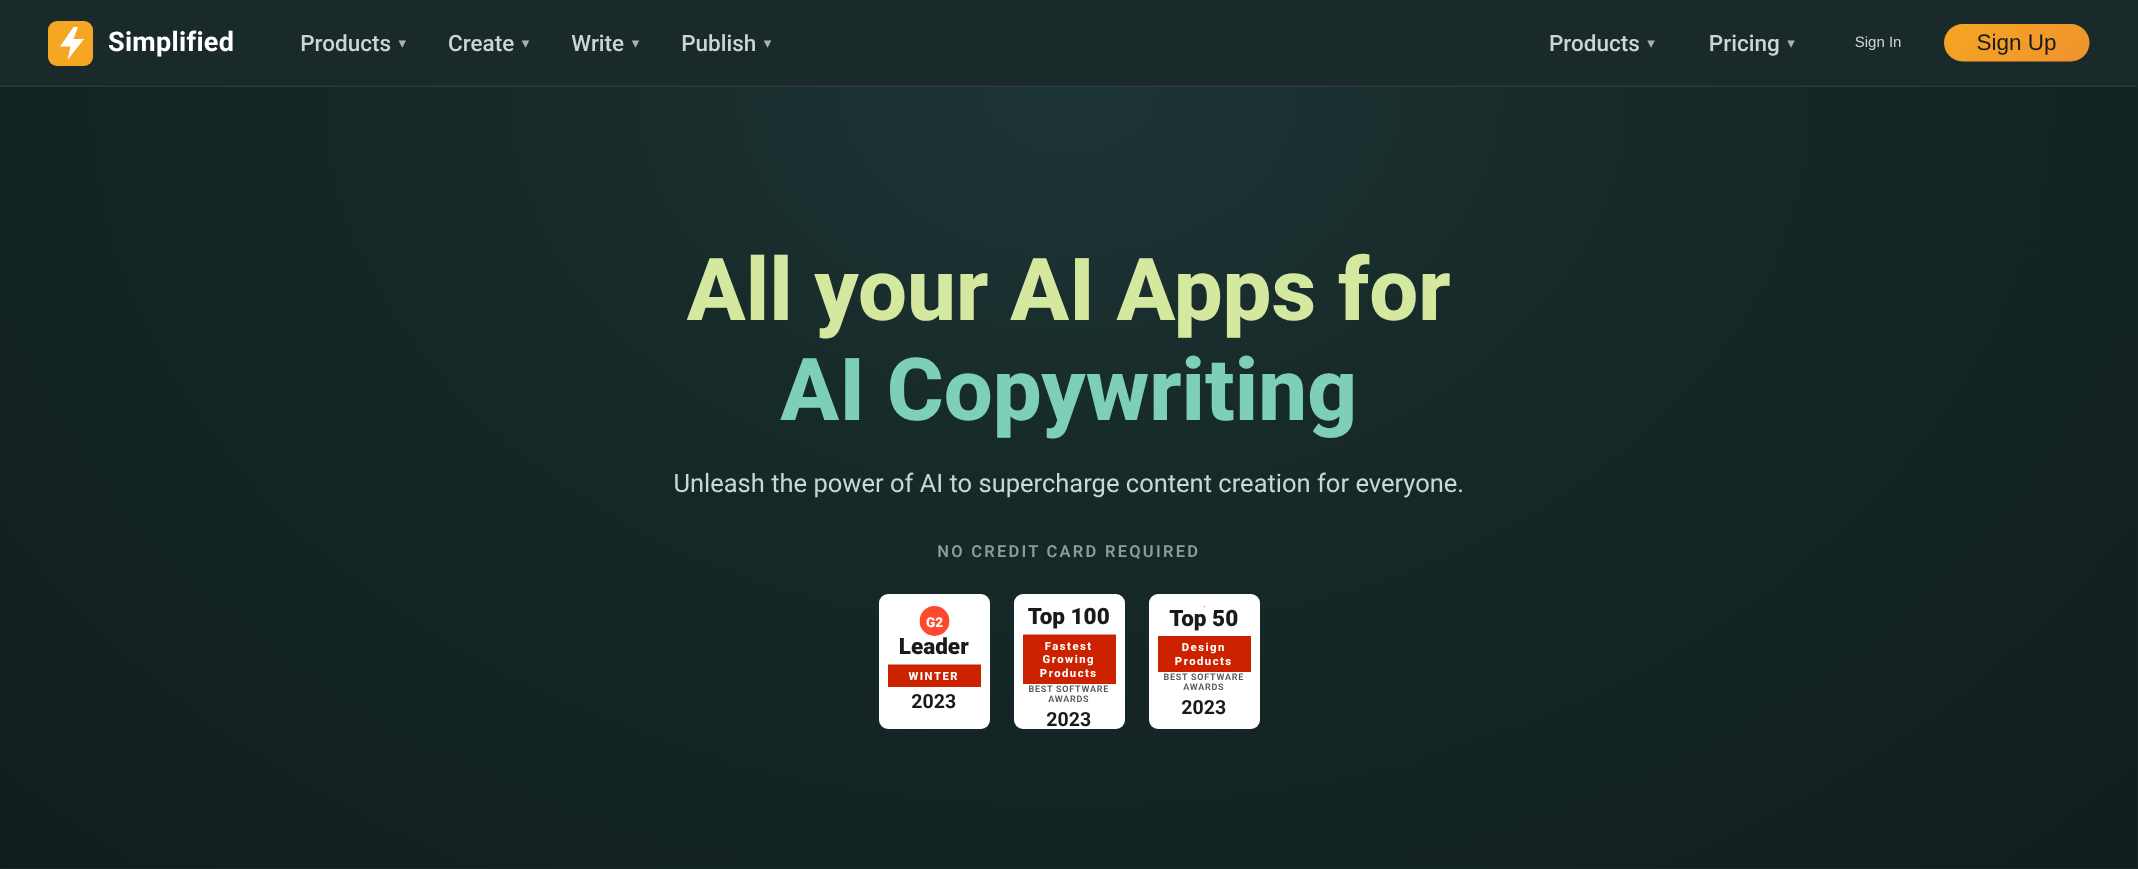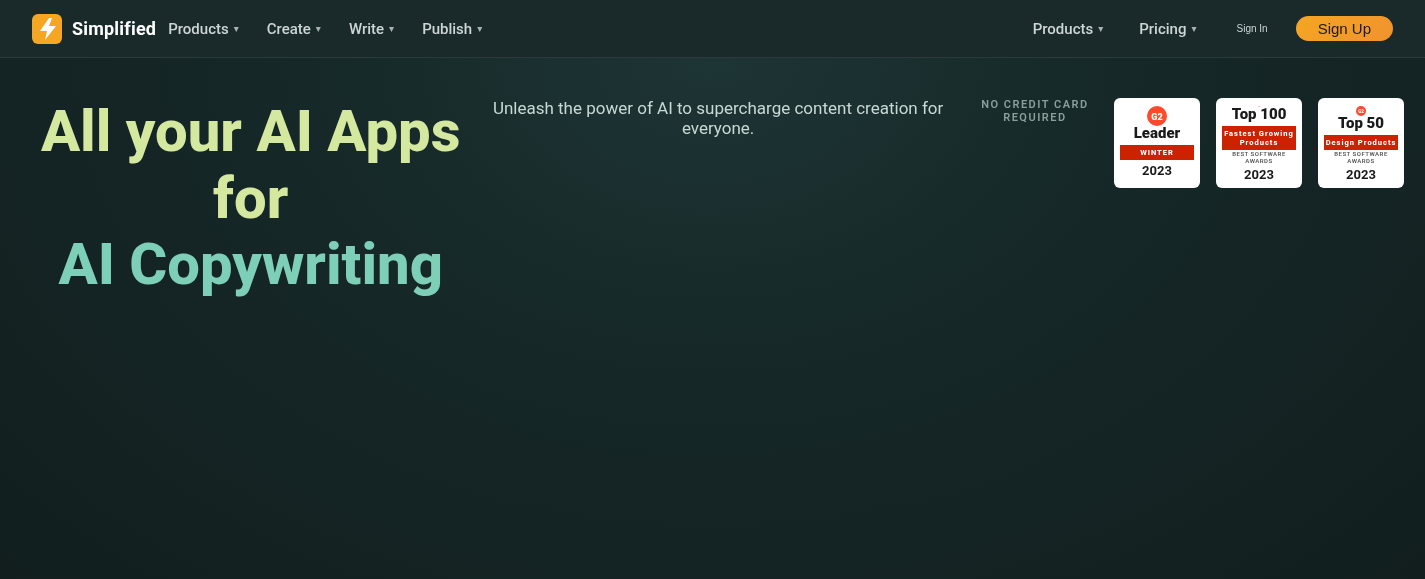--- a/index.html
+++ b/index.html
@@ -23,20 +23,21 @@
       justify-content: space-between;
       background-color: #1a2a2a;
       padding: 0 32px;
       height: 58px;
       border-bottom: 1px solid rgba(255,255,255,0.08);
     }
 
     .navbar-left {
       display: flex;
       align-items: flex-end;
+      gap: 32px;
     }
 
     .logo-container {
       display: flex;
       align-items: center;
       gap: 10px;
       cursor: pointer;
     }
 
     .logo-icon {
@@ -99,22 +100,24 @@
       padding: 4px 22px;
       background: linear-gradient(135deg, #f5a623, #f0922e);
       border: none;
       border-radius: 24px;
       cursor: pointer;
     }
 
     
     .hero {
       display: flex;
+      flex-direction: column;
+      align-items: center;
       justify-content: center;
-      padding: 40px 21px 30px;
+      padding: 40px 4px 30px;
       text-align: center;
       background: radial-gradient(ellipse at center top, #1e3535 0%, #162828 40%, #121e1e 100%);
       min-height: calc(579px - 58px);
     }
 
     .hero-title {
       font-size: 58px;
       font-weight: 800;
       line-height: 1.15;
       margin-bottom: 18px;
@@ -165,21 +168,21 @@
     }
 
     .badges-container {
       display: flex;
       gap: 16px;
       align-items: flex-start;
       justify-content: center;
     }
 
     .badge {
-      width: 86px;
+      width: 74px;
       height: 90px;
       background: #ffffff;
       border-radius: 6px;
       display: flex;
       flex-direction: column;
       align-items: center;
       justify-content: flex-start;
       padding: 8px 6px 6px;
       position: relative;
       overflow: hidden;

